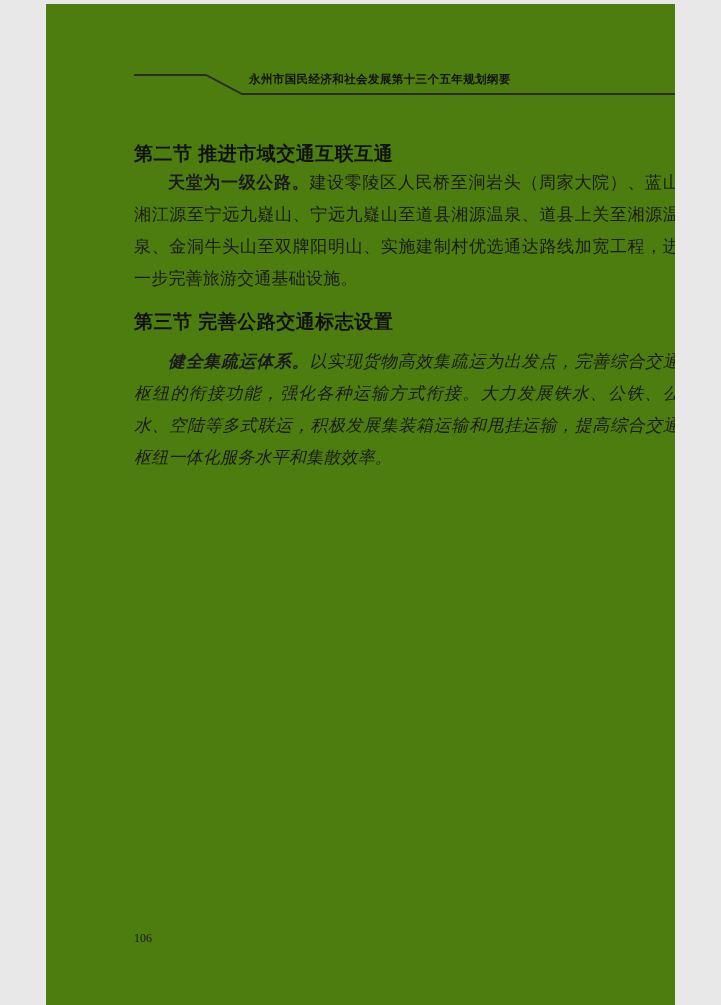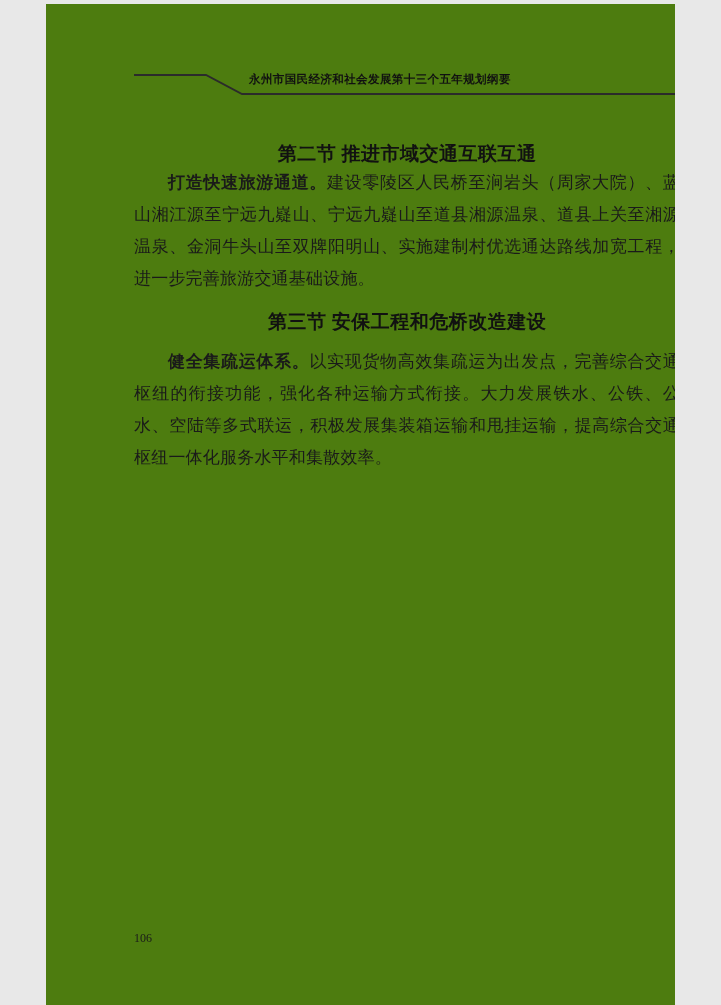--- a/index.html
+++ b/index.html
@@ -23,36 +23,36 @@
   
   .scan-line{
     position:absolute;left:707px;top:8px;width:2px;height:968px;
     background:#979797;opacity:.85;
   }
   
   .content{
     position:absolute;left:88px;top:0;width:546px;
   }
   .section-heading{
-    margin:0;text-align:center;
-    font-family:Liberation Serif, serif;
+    margin:0;
+    font-family:Liberation Sans, sans-serif;
     font-size:19px;font-weight:bold;line-height:26px;color:#111;
     letter-spacing:0.5px;
   }
   .section-heading.first{margin-top:137px;}
   .section-heading.second{margin-top:14px;}
   .para{
     margin:0;
     font-size:17px;line-height:32px;
     text-align:justify;text-justify:inter-ideograph;
     text-indent:2em;
     letter-spacing:0.2px;
   }
   .para.after-heading-1{margin-top:15px;}
-  .para.after-heading-2{margin-top:11px;}
+  .para.after-heading-2{margin-top:11px;font-style:italic;}
   .para .lead{font-weight:bold;}
   .page-number{
     position:absolute;left:88px;top:924px;
     font-size:12px;line-height:20px;color:#1a1a1a;
   }
 </style>
 </head>
 <body>
 
 <div class="page">
@@ -63,25 +63,25 @@
   <div class="header-title">永州市国民经济和社会发展第十三个五年规划纲要</div>
 
   <div class="scan-line"></div>
 
   <div class="content">
 
     <h2 class="section-heading first">第二节 推进市域交通互联互通</h2>
 
 
     <p class="para">
-      <strong class="lead">打造快速旅游通道。</strong><span>建设零陵区人民桥至涧岩头（周家大院）、蓝山湘江源至宁远九嶷山、宁远九嶷山至道县湘源温泉、道县上关至湘源温泉、金洞牛头山至双牌阳明山、实施建制村优选通达路线加宽工程，进一步完善旅游交通基础设施。</span>
+      <strong class="lead">天堂为一级公路。</strong><span>建设零陵区人民桥至涧岩头（周家大院）、蓝山湘江源至宁远九嶷山、宁远九嶷山至道县湘源温泉、道县上关至湘源温泉、金洞牛头山至双牌阳明山、实施建制村优选通达路线加宽工程，进一步完善旅游交通基础设施。</span>
     </p>
 
 
-    <h2 class="section-heading second">第三节 安保工程和危桥改造建设</h2>
+    <h2 class="section-heading second">第三节 完善公路交通标志设置</h2>
 
     <p class="para after-heading-2">
       <strong class="lead">健全集疏运体系。</strong><span>以实现货物高效集疏运为出发点，完善综合交通枢纽的衔接功能，强化各种运输方式衔接。大力发展铁水、公铁、公水、空陆等多式联运，积极发展集装箱运输和甩挂运输，提高综合交通枢纽一体化服务水平和集散效率。</span>
     </p>
 
 
   </div>
 
   <div class="page-number">106</div>
 

